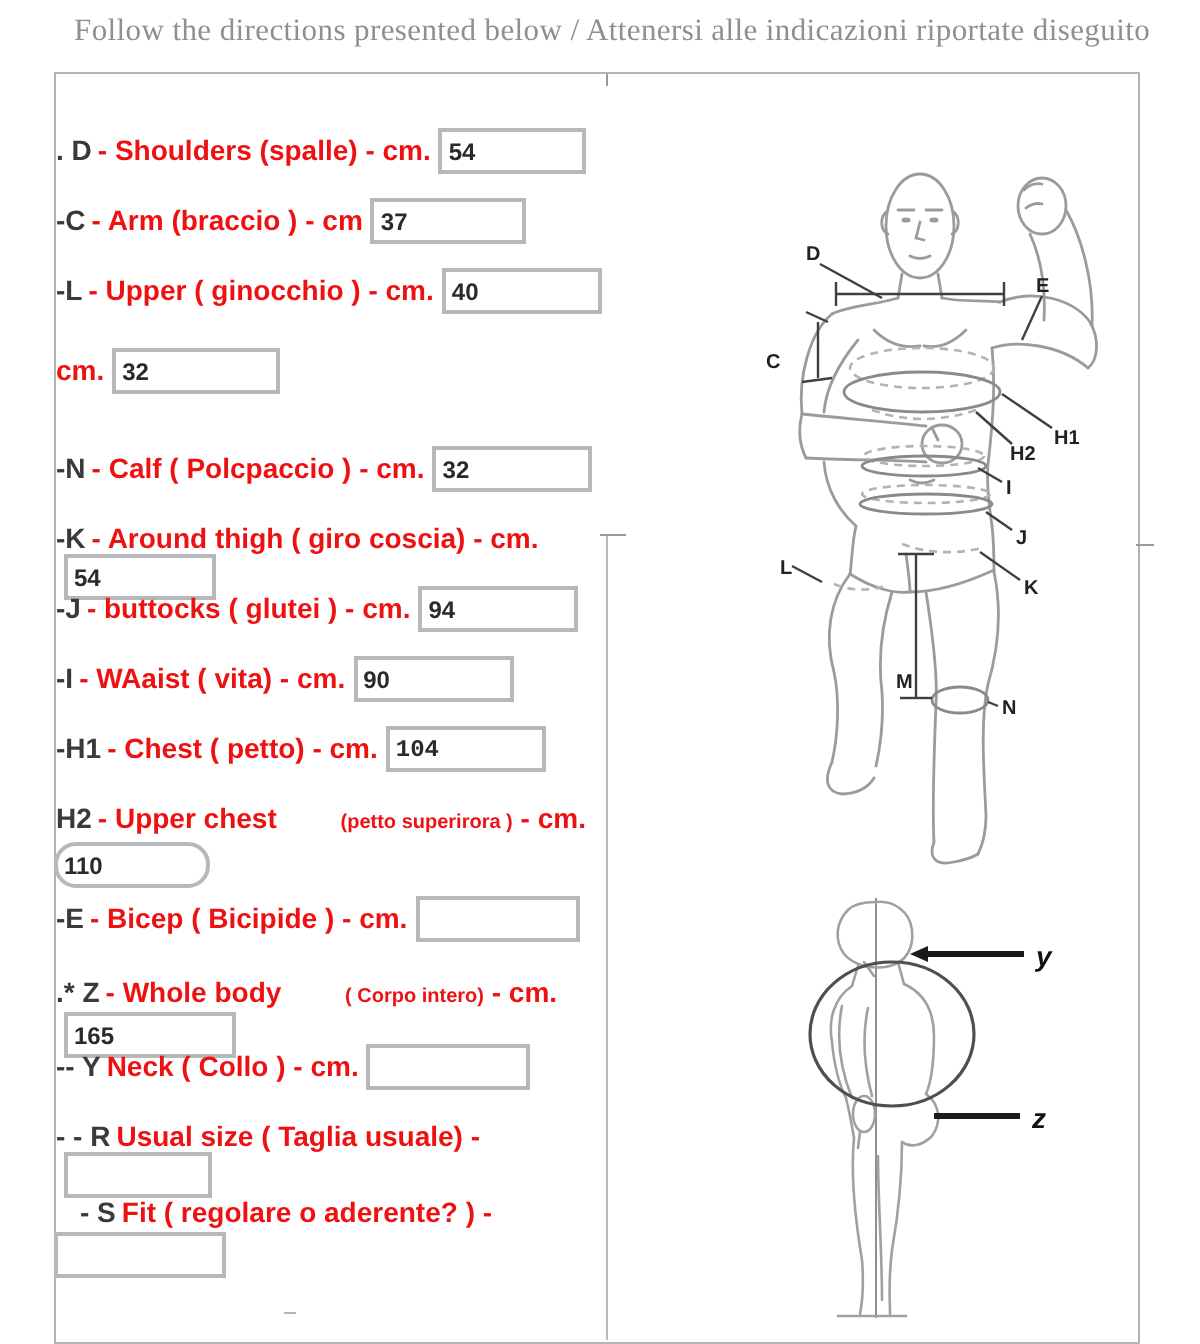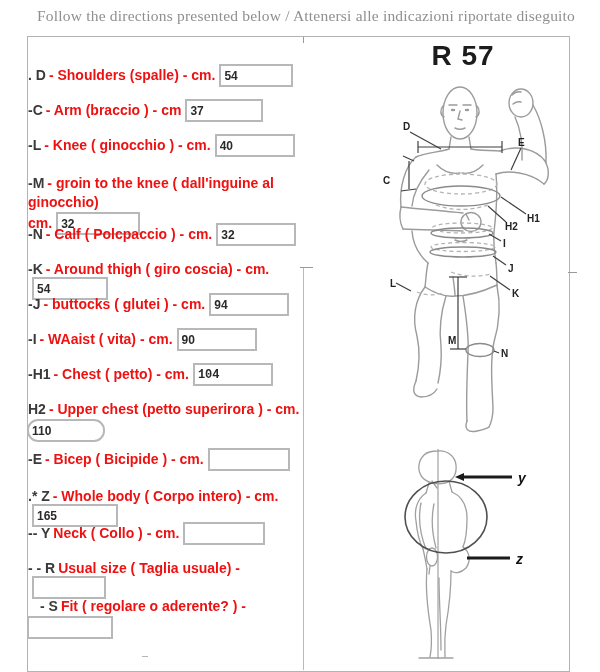--- a/index.html
+++ b/index.html
@@ -10,21 +10,21 @@
   .bigbox{position:absolute;left:27px;top:36px;width:541px;height:634px;border:1px solid #b3b3b3;}
   .vdiv{position:absolute;left:303px;top:267px;width:1px;height:403px;background:#b9b9b9;}
   .tick{position:absolute;background:#9a9a9a;}
   .code{position:absolute;left:408px;top:40px;width:110px;text-align:center;
         font-size:28px;font-weight:600;color:#1c1c1c;letter-spacing:1px;}
   
   .mrow{position:absolute;left:28px;width:278px;font-size:14px;font-weight:700;
         line-height:19px;color:#3a3a3a;}
   .pfx{color:#3a3a3a;margin-right:3px;white-space:pre;}
   .red{color:#ee1111;}
-  .small{font-size:14px;}
+  .small{font-size:10px;margin-left:28px;}
   .mbox{display:inline-block;vertical-align:middle;box-sizing:content-box;height:17px;
         border:2px solid #b6b8ba;background:#fff;font-family:"Liberation Sans",sans-serif;
         font-size:12px;font-weight:600;color:#2a2a2a;padding:1px 3px;margin-left:4px;margin-top:-2px;}
   .line2{margin-top:2px;}
   .line2 > .mbox:first-child{margin-left:-1px;}
   
   .figsvg{position:absolute;}
   svg text{font-family:"Liberation Sans",sans-serif;font-weight:700;}
   .figlbl{font-size:10px;fill:#222;}
   .sidelbl{font-size:14px;font-style:italic;fill:#111;}
@@ -36,34 +36,32 @@
 
   <div class="hdr">Follow the directions presented below / Attenersi alle indicazioni riportate diseguito</div>
 
   <div class="bigbox"></div>
   <div class="vdiv"></div>
   <div class="tick" style="left:303px;top:37px;width:1px;height:6px;"></div>
   <div class="tick" style="left:300px;top:267px;width:13px;height:1px;"></div>
   <div class="tick" style="left:568px;top:272px;width:9px;height:1px;"></div>
   <div class="tick" style="left:142px;top:656px;width:6px;height:1px;background:#b5b5b5;"></div>
 
-  <div class="code">R 57</div>
 
   <div id="form-rows">
       <div class="mrow" style="top: 66px;">
         <div class="line1"><span class="pfx">. D</span><span class="red">- Shoulders (spalle) - cm.</span><input type="text" class="mbox" value="54" style="width: 64px;"></div>
       </div>
       <div class="mrow" style="top: 101px;">
         <div class="line1"><span class="pfx">-C</span><span class="red">- Arm (braccio ) - cm</span><input type="text" class="mbox" value="37" style="width: 68px;"></div>
       </div>
       <div class="mrow" style="top: 136px;">
-        <div class="line1"><span class="pfx">-L</span><span class="red">- Knee ( ginocchio ) - cm.</span><input type="text" class="mbox" value="40" style="width: 70px;"></div>
+        <div class="line1"><span class="pfx">-L</span><span class="red">- Upper ( ginocchio ) - cm.</span><input type="text" class="mbox" value="40" style="width: 70px;"></div>
       </div>
       <div class="mrow" style="top: 174px;">
-        <div class="line1"><span class="pfx">-M</span><span class="red">- groin to the knee ( dall'inguine al ginocchio)</span></div>
         <div class="line2"><span class="red">cm.</span><input type="text" class="mbox" value="32" style="width: 74px;"></div>
       </div>
       <div class="mrow" style="top: 225px;">
         <div class="line1"><span class="pfx">-N</span><span class="red">- Calf ( Polcpaccio ) - cm.</span><input type="text" class="mbox" value="32" style="width: 70px;"></div>
       </div>
       <div class="mrow" style="top: 260px;">
         <div class="line1"><span class="pfx">-K</span><span class="red">- Around thigh ( giro coscia) - cm.</span><input type="text" class="mbox" value="54" style="width: 66px;"></div>
       </div>
       <div class="mrow" style="top: 295px;">
         <div class="line1"><span class="pfx">-J</span><span class="red">- buttocks ( glutei ) - cm.</span><input type="text" class="mbox" value="94" style="width: 70px;"></div>

